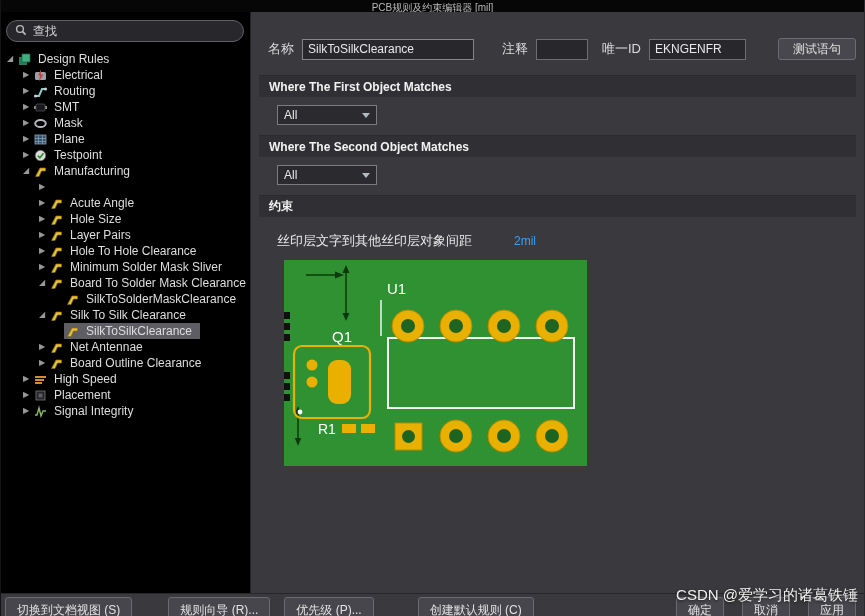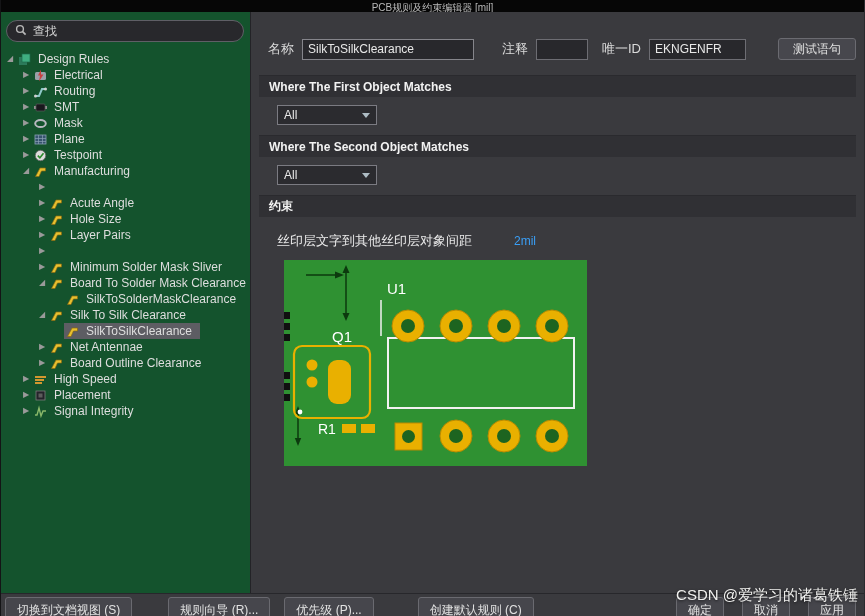--- a/index.html
+++ b/index.html
@@ -2,21 +2,21 @@
 <html><head>
 <meta charset="utf-8">
 <style>
   *{box-sizing:border-box;margin:0;padding:0;}
   html,body{width:865px;height:616px;overflow:hidden;}
   body{background:#3a3a3e;font-family:"Liberation Sans",sans-serif;}
   .app{position:relative;width:865px;height:616px;background:#3a3a3e;border-left:1px solid #141416;border-right:1px solid #2a2a2e;overflow:hidden;}
   .titlebar{height:12px;background:#060606;color:#b8b8b8;font-size:10px;line-height:15px;text-align:center;overflow:hidden;white-space:nowrap;}
   .main{display:flex;height:581px;}
   
-  .left-panel{width:250px;flex:none;border-right:1px solid #232327;display:flex;flex-direction:column;padding-top:8px;background:#14532d;}
+  .left-panel{width:250px;flex:none;border-right:1px solid #232327;display:flex;flex-direction:column;padding-top:8px;background:#000000;}
   .searchbox{margin:0 6px 9px 5px;height:22px;background:#28282c;border:1px solid #5f5f66;border-radius:11px;display:flex;align-items:center;padding:0 8px;gap:6px;}
   .searchbox input{flex:1;background:transparent;border:none;outline:none;color:#e2e2e2;font-size:12px;font-family:inherit;}
   .searchbox input::placeholder{color:#d6d6d6;opacity:1;}
   .tree{flex:1;overflow:hidden;font-size:12px;color:#dedede;}
   .tree-row{height:16px;display:flex;align-items:center;white-space:nowrap;cursor:default;}
   .tree-row .arrow{width:12px;flex:none;font-size:8px;color:#9a9a9a;text-align:center;line-height:16px;}
   .sel-wrap{display:inline-flex;align-items:center;height:16px;padding-right:6px;}
   .tree-row.selected .sel-wrap{background:#5d5d63;}
   .ticon{width:15px;height:14px;flex:none;margin:0 4px 0 1px;display:inline-flex;align-items:center;justify-content:center;}
   .ticon svg{display:block;}
@@ -194,20 +194,28 @@
               <span class="ticon">
                 <svg width="13" height="13" viewBox="0 0 13 13">
                   <path d="M1.5 11.5 L6 3 L11.5 3 L11.5 6 L7.5 6 L5 11.5 Z" fill="#e8c030" stroke="#8a6a10" stroke-width="0.7"></path>
                 </svg>
               </span>
               <span class="tlabel">Layer Pairs</span>
             </span>
           </div>
           <div class="tree-row" style="padding-left: 35px;">
             <span class="arrow">▶</span>
+            <span class="sel-wrap">
+              <span class="ticon">
+                <svg width="13" height="13" viewBox="0 0 13 13">
+                  <path d="M1.5 11.5 L6 3 L11.5 3 L11.5 6 L7.5 6 L5 11.5 Z" fill="#e8c030" stroke="#8a6a10" stroke-width="0.7"></path>
+                </svg>
+              </span>
+              <span class="tlabel">Hole To Hole Clearance</span>
+            </span>
           </div>
           <div class="tree-row" style="padding-left: 35px;">
             <span class="arrow">▶</span>
             <span class="sel-wrap">
               <span class="ticon">
                 <svg width="13" height="13" viewBox="0 0 13 13">
                   <path d="M1.5 11.5 L6 3 L11.5 3 L11.5 6 L7.5 6 L5 11.5 Z" fill="#e8c030" stroke="#8a6a10" stroke-width="0.7"></path>
                 </svg>
               </span>
               <span class="tlabel">Minimum Solder Mask Sliver</span>

